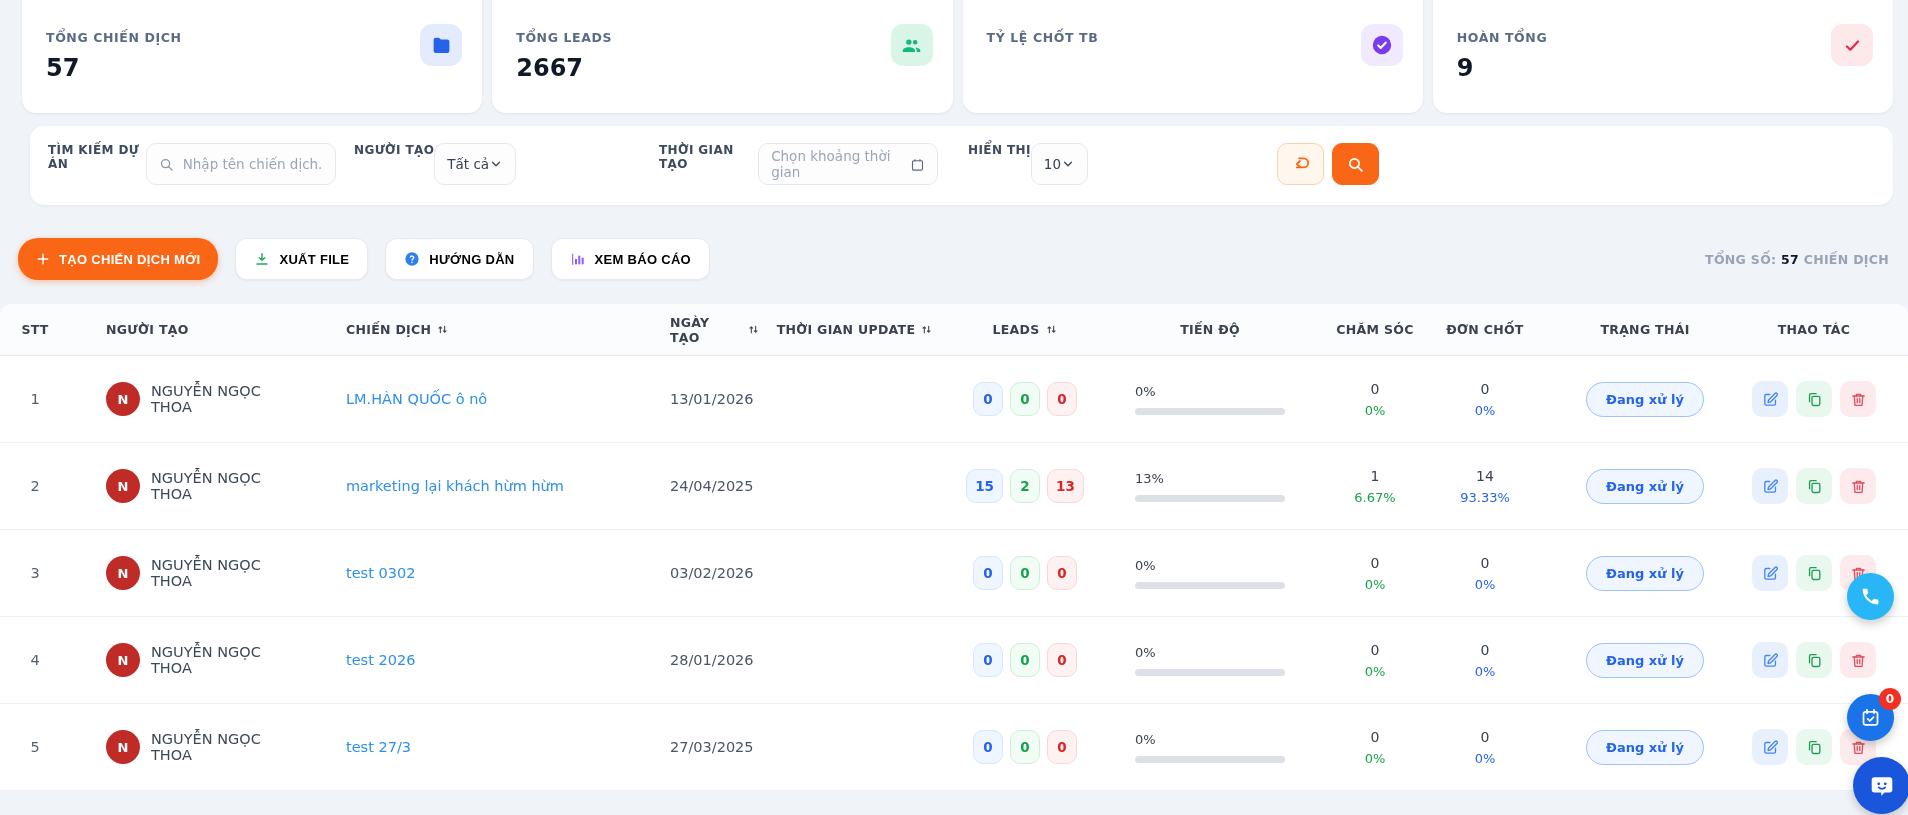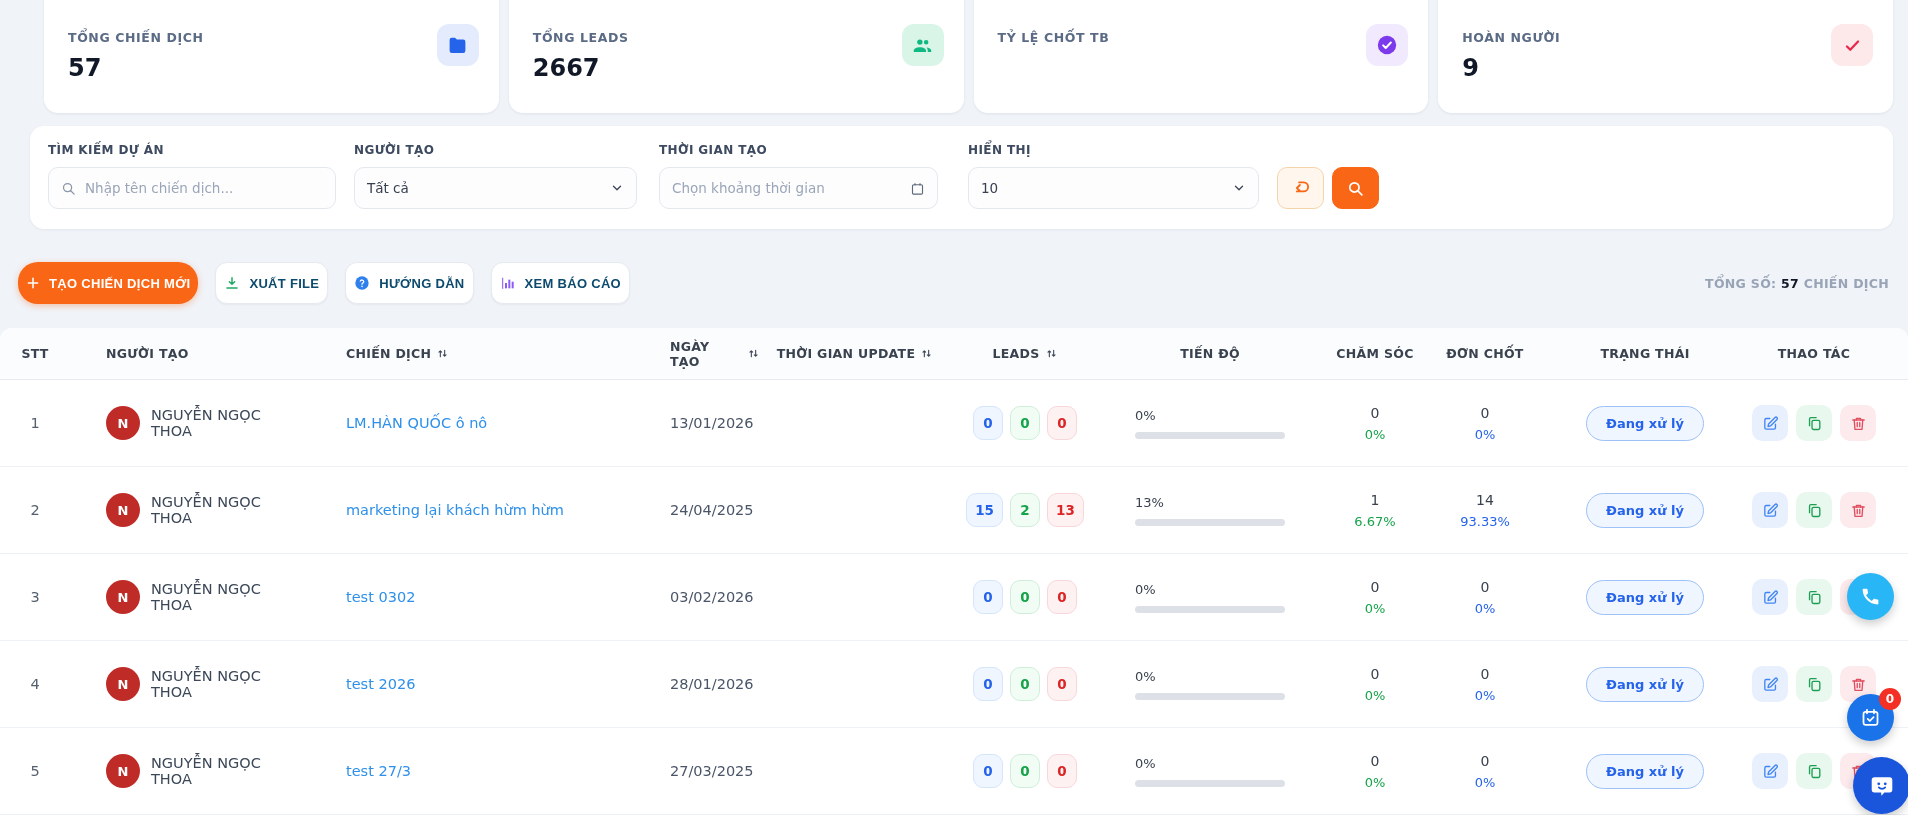--- a/index.html
+++ b/index.html
@@ -4,61 +4,61 @@
 <style>
   * { box-sizing: border-box; margin: 0; padding: 0; }
   html,body { width:1908px; height:815px; overflow:hidden; }
   body {
     font-family: "DejaVu Sans", "Liberation Sans", sans-serif;
     background:#f0f3f8; color:#1f2937; position:relative;
   }
   svg { display:block; }
 
   
-  .stats-row { display:flex; gap:10px; padding:0 15px 0 44px; }
+  .stats-row { display:flex; gap:10px; padding:0 15px 0 22px; }
   .stat-card {
     flex:1; height:133px; margin-top:-20px; background:#fff; border-radius:14px;
     box-shadow:0 1px 3px rgba(16,24,40,.07); position:relative; padding:50px 24px 0;
   }
   .stat-label { font-size:12.5px; font-weight:700; letter-spacing:.6px; color:#5b6b85; }
   .stat-value { font-size:24px; font-weight:700; color:#111827; margin-top:9px; }
   .stat-chip {
     position:absolute; right:20px; top:44px; width:42px; height:42px; border-radius:12px;
     display:flex; align-items:center; justify-content:center;
   }
 
   
   .filter-panel {
     margin:13px 15px 0 30px; background:#fff; border-radius:14px;
     box-shadow:0 1px 3px rgba(16,24,40,.06); padding:17px 18px 20px; 
   }
   .filter-row { display:flex; align-items:flex-end; }
-  .fgroup { display:flex; flex-direction:column; }
+  .fgroup { display:flex; flex-direction:row; }
   .flabel { font-size:12px; font-weight:700; letter-spacing:.4px; color:#3d4a5f; margin-bottom:10px; }
   .fcontrol {
     height:42px; border:1px solid #e3e8ef; border-radius:10px; background:#fdfdfe;
     display:flex; align-items:center; padding:0 12px; font-size:13.5px; color:#374151;
   }
   .fcontrol input { border:none; outline:none; background:transparent; font-family:inherit;
     font-size:13.5px; color:#374151; width:100%; }
   .fcontrol input::placeholder { color:#9aa6b8; }
   .placeholder-text { color:#9aa6b8; flex:1; }
   .value-text { flex:1; }
   .sq-btn { width:47px; height:42px; border-radius:10px; display:flex; align-items:center;
     justify-content:center; cursor:pointer; }
   .reset-btn { background:#fff7ee; border:1px solid #f6d4ab; }
   .search-btn { background:#f96616; border:1px solid #f96616; }
 
   
   .actions-row { display:flex; align-items:center; margin:33px 15px 0 18px; gap:17px; }
   .btn { height:42px; border-radius:12px; display:flex; align-items:center; gap:9px;
-    padding:0 8px; font-size:13px; font-weight:700; letter-spacing:.3px; cursor:pointer; }
+    padding:0 18px; font-size:13px; font-weight:700; letter-spacing:.3px; cursor:pointer; }
   .btn-primary { background:#f96616; color:#fff; border:none; border-radius:20px;
     box-shadow:0 2px 6px rgba(249,102,22,.35); }
-  .btn-ghost { background:#fff; color:#0c4a6e; border:1px solid #e6eaf0;
+  .btn-ghost { background:#fff; color:#000000; border:1px solid #e6eaf0;
     box-shadow:0 1px 2px rgba(16,24,40,.05); }
   .total-count { margin-left:auto; font-size:12.5px; font-weight:700; letter-spacing:.3px;
     color:#98a4b6; padding-right:4px; }
   .total-count b { color:#111827; }
 
   
   .table-panel { margin:24px 0 0 0; background:#fff; border-radius:12px 12px 0 0; overflow:hidden; }
   .tgrid { display:grid;
     grid-template-columns:70px 230px 310px 150px 190px 150px 220px 110px 110px 210px 128px;
     align-items:center; }
@@ -135,21 +135,21 @@
   <div class="stat-card">
     <div class="stat-label">TỶ LỆ CHỐT TB</div>
     <div class="stat-chip" style="background:#f1eafe">
       <svg width="22" height="22" viewBox="0 0 24 24">
           <circle cx="12" cy="12" r="10" fill="#7c3aed"></circle>
           <path d="M7.8 12.4l2.8 2.8 5.6-5.9" stroke="#fff" stroke-width="2.2" fill="none" stroke-linecap="round" stroke-linejoin="round"></path>
         </svg>
     </div>
   </div>
   <div class="stat-card">
-    <div class="stat-label">HOÀN NGƯỜI</div>
+    <div class="stat-label">HOÀN TỔNG</div>
     <div class="stat-value">9</div>
     <div class="stat-chip" style="background:#fde8ea">
       <svg width="19" height="19" viewBox="0 0 24 24">
           <path d="M5 13.2l4.2 4.2L19 7" stroke="#e8274b" stroke-width="2.8" fill="none" stroke-linecap="round" stroke-linejoin="round"></path>
         </svg>
     </div>
   </div>
 </div>
 
 <div class="filter-panel">

